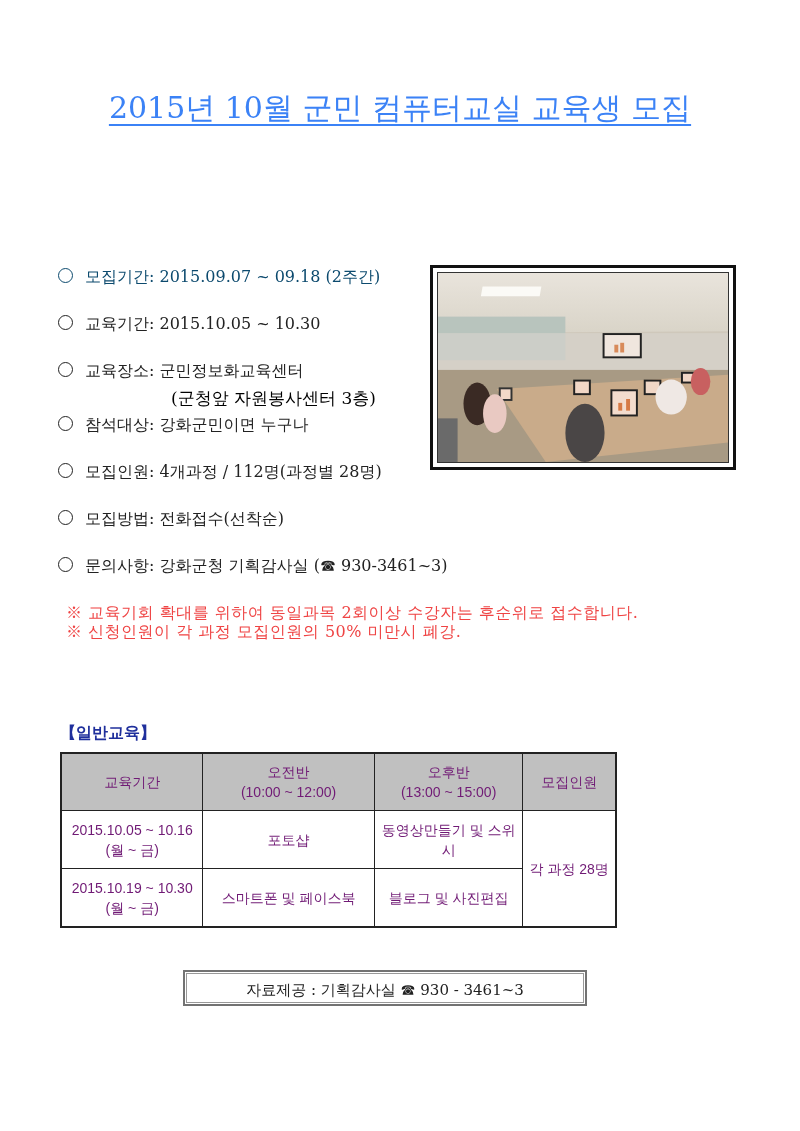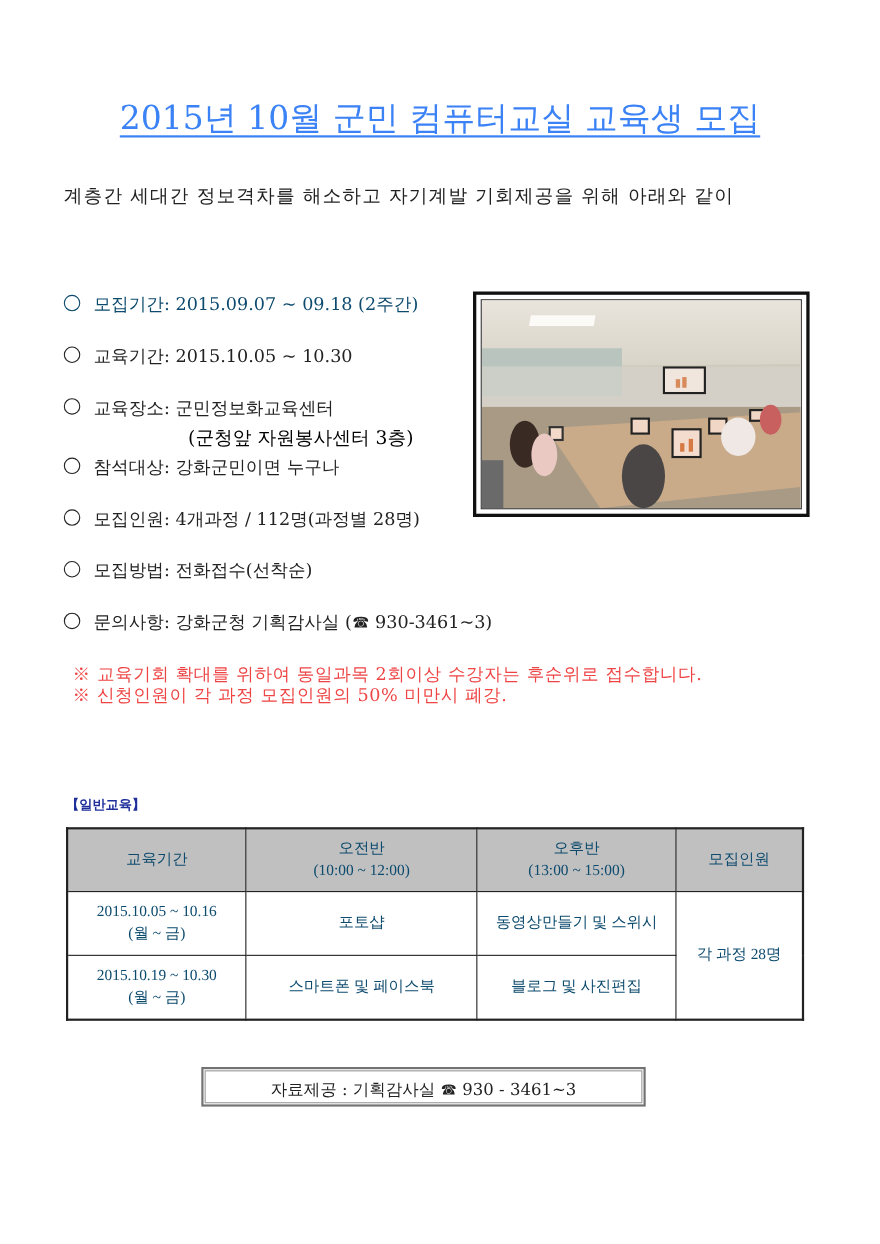--- a/index.html
+++ b/index.html
@@ -9,37 +9,36 @@
            font-size:30px; letter-spacing:0px; line-height:40px; color:#3b82f6;
            text-decoration:underline; text-underline-offset:6px; text-decoration-thickness:2px; }
   .intro { position:absolute; left:58px; top:160px; width:700px; font-size:17px; line-height:38px; color:#222; letter-spacing:1px; }
   .info { position:absolute; left:58px; font-size:16px; line-height:22px; color:#222; white-space:nowrap; }
   .info.blue { color:#0c4a6e; }
   .bullet { display:inline-block; width:13px; height:13px; border:1.3px solid currentColor; border-radius:50%; vertical-align:-1px; margin-right:12px; }
   .sub { position:absolute; left:171px; top:387px; font-size:17px; color:#000000; white-space:nowrap; }
   .note { position:absolute; left:66px; font-size:16px; color:#ef4444; white-space:nowrap; letter-spacing:0.5px; }
   .photo { position:absolute; left:430px; top:265px; width:306px; height:205px; border:3px solid #111; padding:4px; box-sizing:border-box; background:#fff; }
   .photo-inner { width:100%; height:100%; border:1px solid #333; box-sizing:border-box; overflow:hidden; }
-  .section-label { position:absolute; left:60px; top:723px; font-size:12px; font-weight:bold; color:#1f2f9c; }
-  table.sched { position:absolute; left:60px; top:752px; width:671px; border-collapse:collapse;
-                font-family:Liberation Serif, serif; font-size:14px; color:#0c4a6e; }
+  .section-label { position:absolute; left:60px; top:723px; font-size:16px; font-weight:bold; color:#1f2f9c; }
+  table.sched { position:absolute; left:60px; top:752px; width:557px; border-collapse:collapse;
+                font-family:Liberation Sans, sans-serif; font-size:14px; color:#701a75; }
   table.sched th, table.sched td { border:1.5px solid #222; text-align:center; vertical-align:middle; padding:0; }
   table.sched { border:2.5px solid #222; }
   table.sched th { background:#c0c0c0; font-weight:normal; height:56px; line-height:20px; }
   table.sched td { height:57px; line-height:20px; }
   .footer { position:absolute; left:183px; top:970px; width:404px; height:36px; border:2px solid #737373; outline:1px solid #999; outline-offset:-4px;
             text-align:center; line-height:36px; font-size:15px; color:#222; box-sizing:border-box; }
 </style>
 </head>
 <body>
 
 <div class="title">2015년 10월 군민 컴퓨터교실 교육생 모집</div>
 
 <div class="intro">
-  <div>계층간 세대간 정보격차를 해소하고 자기계발 기회제공을 위해 아래와 같이</div>
 </div>
 
 <div class="info blue" style="top:266px;">
   <span class="bullet"></span><span>모집기간:</span> <span>2015.09.07 ~ 09.18 (2주간)</span>
 </div>
 <div class="info" style="top:313px;">
   <span class="bullet"></span><span>교육기간:</span> <span>2015.10.05 ~ 10.30</span>
 </div>
 <div class="info" style="top:360px;">
   <span class="bullet"></span><span>교육장소:</span> <span>군민정보화교육센터</span>

